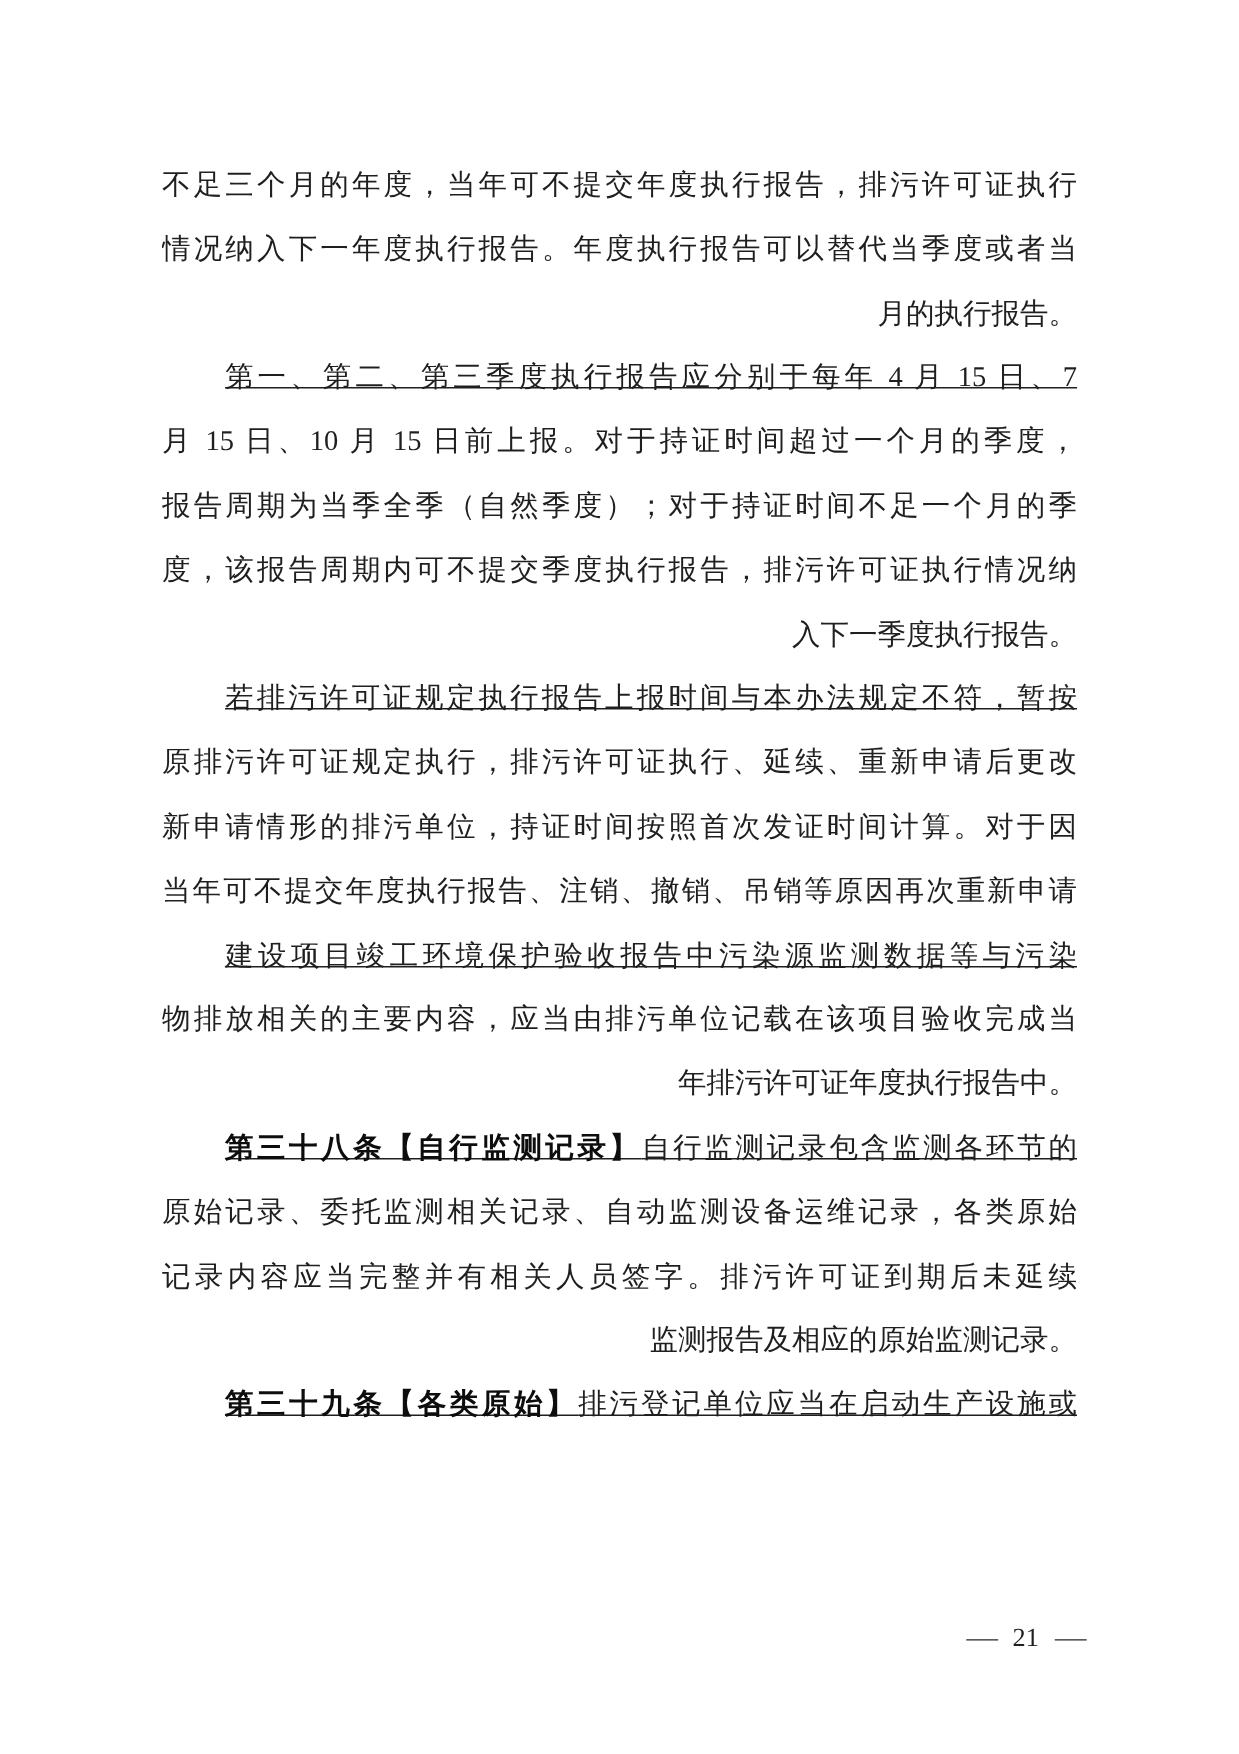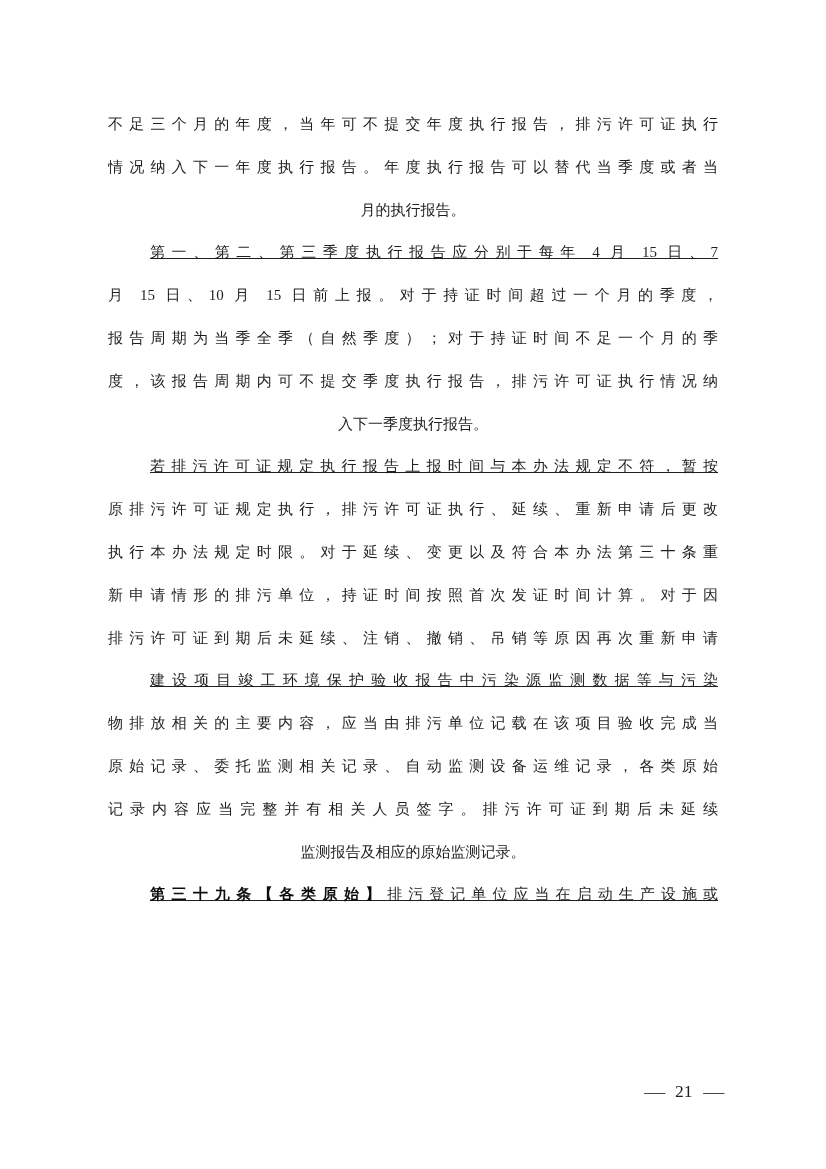--- a/index.html
+++ b/index.html
@@ -11,32 +11,32 @@
     font-family: "Liberation Serif", "DejaVu Serif", serif;
     overflow: hidden;
   }
   .text-block {
     position: absolute;
     left: 108px;
     top: 103px;
     width: 610px;
   }
   .line {
-    font-size: 15px;
+    font-size: 19px;
     line-height: 42.8px;
     height: 42.8px;
     overflow: hidden;
     color: #1f1f1f;
     text-align: justify;
     text-align-last: justify;
     text-justify: inter-character;
     white-space: normal;
   }
   .line.end {
-    text-align: center;
+    text-align: right;
     text-align-last: auto;
   }
   .line.indent {
     padding-left: 42px;
     text-decoration: underline;
   }
   .line .lead {
     font-weight: bold;
     color: #0d0d0d;
     font-family: "Liberation Sans", "DejaVu Sans", sans-serif;
@@ -65,25 +65,26 @@
   <div class="line"><b class="lead"></b><span>不足三个月的年度，当年可不提交年度执行报告，排污许可证执行</span></div>
   <div class="line"><b class="lead"></b><span>情况纳入下一年度执行报告。年度执行报告可以替代当季度或者当</span></div>
   <div class="line end"><b class="lead"></b><span>月的执行报告。</span></div>
   <div class="line indent"><b class="lead"></b><span>第一、第二、第三季度执行报告应分别于每年 4 月 15 日、7</span></div>
   <div class="line"><b class="lead"></b><span>月 15 日、10 月 15 日前上报。对于持证时间超过一个月的季度，</span></div>
   <div class="line"><b class="lead"></b><span>报告周期为当季全季（自然季度）；对于持证时间不足一个月的季</span></div>
   <div class="line"><b class="lead"></b><span>度，该报告周期内可不提交季度执行报告，排污许可证执行情况纳</span></div>
   <div class="line end"><b class="lead"></b><span>入下一季度执行报告。</span></div>
   <div class="line indent"><b class="lead"></b><span>若排污许可证规定执行报告上报时间与本办法规定不符，暂按</span></div>
   <div class="line"><b class="lead"></b><span>原排污许可证规定执行，排污许可证执行、延续、重新申请后更改</span></div>
-  <div class="line"><b class="lead"></b><span>执行本办法规定时限。对于延续、变更以及符合本办法第三十条重</span></div>
   <div class="line"><b class="lead"></b><span>新申请情形的排污单位，持证时间按照首次发证时间计算。对于因</span></div>
-  <div class="line"><b class="lead"></b><span>排污许可证到期后未延续、注销、撤销、吊销等原因再次重新申请</span></div>
+  <div class="line"><b class="lead"></b><span>当年可不提交年度执行报告、注销、撤销、吊销等原因再次重新申请</span></div>
   <div class="line indent"><b class="lead"></b><span>建设项目竣工环境保护验收报告中污染源监测数据等与污染</span></div>
   <div class="line"><b class="lead"></b><span>物排放相关的主要内容，应当由排污单位记载在该项目验收完成当</span></div>
+  <div class="line end"><b class="lead"></b><span>年排污许可证年度执行报告中。</span></div>
+  <div class="line indent"><b class="lead">第三十八条【自行监测记录】</b><span>自行监测记录包含监测各环节的</span></div>
   <div class="line"><b class="lead"></b><span>原始记录、委托监测相关记录、自动监测设备运维记录，各类原始</span></div>
   <div class="line"><b class="lead"></b><span>记录内容应当完整并有相关人员签字。排污许可证到期后未延续</span></div>
   <div class="line end"><b class="lead"></b><span>监测报告及相应的原始监测记录。</span></div>
   <div class="line indent"><b class="lead">第三十九条【各类原始】</b><span>排污登记单位应当在启动生产设施或</span></div>
 </div>
 
 <div class="page-footer">
   <span class="dash">—</span>
   <span class="num">21</span>
   <span class="dash">—</span>

